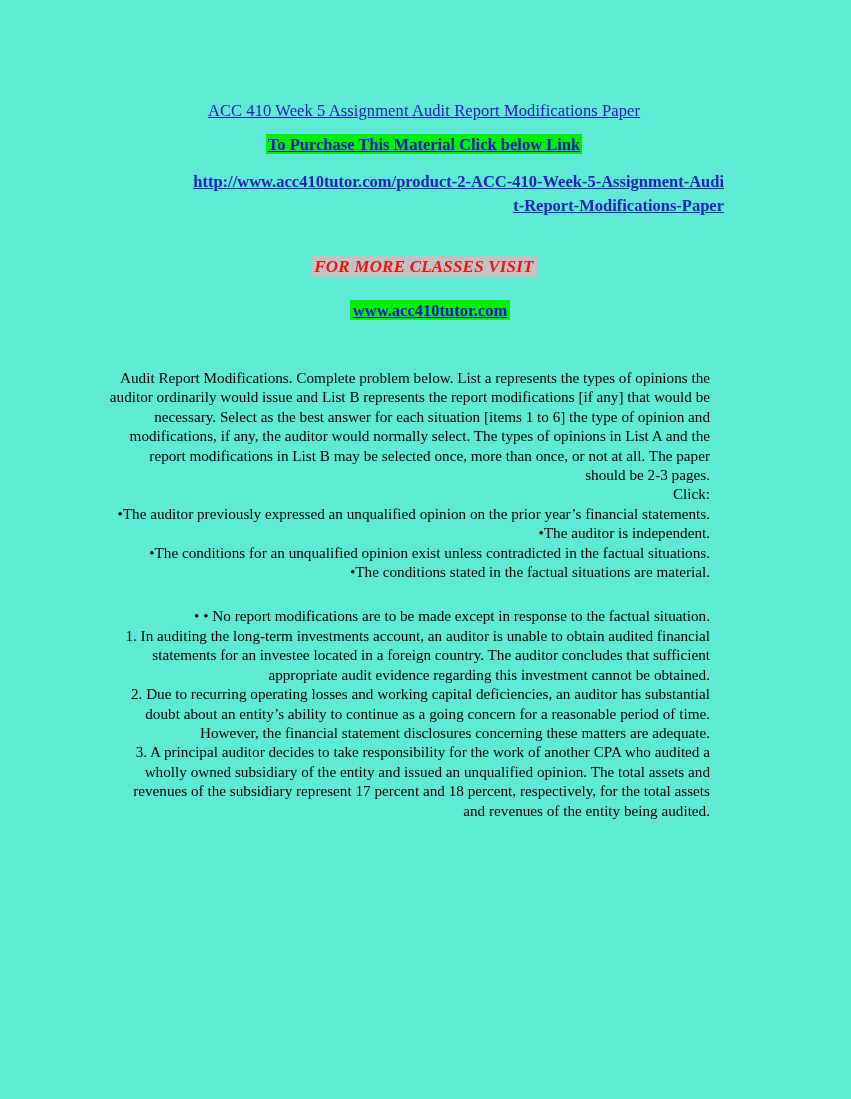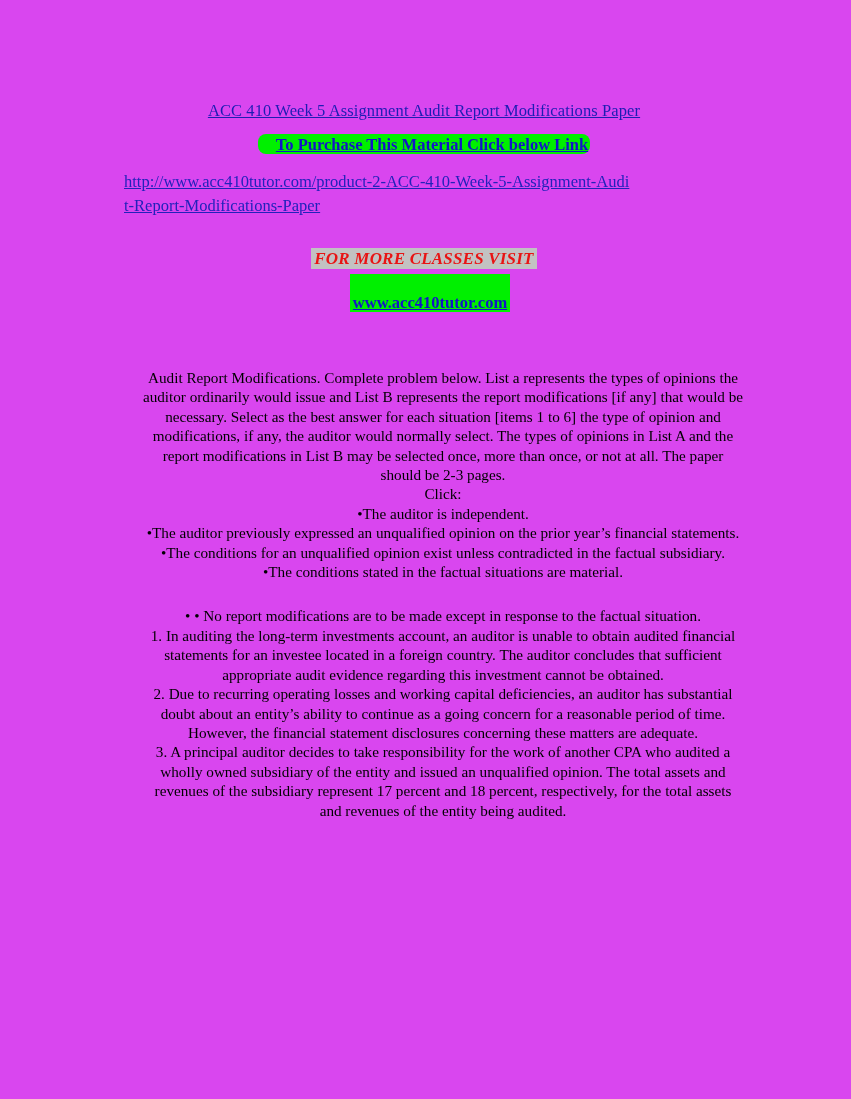--- a/index.html
+++ b/index.html
@@ -12,21 +12,21 @@
     height: 1099px;
     font-family: "Liberation Serif", "DejaVu Serif", serif;
     color: #000000;
     overflow: hidden;
   }
 
   .page {
     position: relative;
     width: 851px;
     height: 1099px;
-    background: #d946ef;
+    background: #5eead4;
   }
 
   
   .header-block {
     position: absolute;
     left: 124px;
     top: 100px;
     width: 600px;
   }
 
@@ -44,38 +44,38 @@
     text-align: center;
     margin-top: 12px;
     line-height: 22px;
   }
   .purchase-line .hl {
     background: #00f000;
     color: #1414c8;
     font-weight: bold;
     font-size: 16.5px;
     text-decoration: underline;
-    padding: 1px 2px 0 18px;
-    border-radius: 8px;
+    padding: 1px 2px 0 2px;
   }
 
   .product-url {
-    text-align: left;
+    text-align: right;
     margin-top: 14px;
     font-size: 16.5px;
     line-height: 24px;
     color: #2222bb;
+    font-weight: bold;
   }
   .product-url .u {
     text-decoration: underline;
   }
 
   .visit-line {
     text-align: center;
-    margin-top: 30px;
+    margin-top: 38px;
     line-height: 22px;
   }
   .visit-line .hl {
     background: #c2c2c2;
     color: #e81414;
     font-weight: bold;
     font-style: italic;
     font-size: 17px;
     padding: 1px 3px 1px 3px;
     letter-spacing: 0.2px;
@@ -85,33 +85,33 @@
     text-align: center;
     margin-top: 22px;
     line-height: 22px;
   }
   .site-line .hl {
     background: #00f000;
     color: #1414c8;
     font-weight: bold;
     font-size: 16.5px;
     text-decoration: underline;
-    padding: 19px 3px 0 3px;
+    padding: 1px 3px 0 3px;
     margin-left: 12px;
   }
 
   
   .body-block {
     position: absolute;
-    left: 142px;
+    left: 108px;
     top: 368px;
     width: 602px;
     font-size: 15.2px;
     line-height: 19.4px;
-    text-align: center;
+    text-align: right;
   }
 
   .body-block p {
     margin: 0;
     padding: 0;
   }
   .body-block p.spaced-before {
     margin-top: 25px;
   }
 </style>
@@ -144,23 +144,23 @@
   </div>
 
   <div class="body-block">
 
     <p>Audit Report Modifications. Complete problem below. List a represents the types of opinions the auditor ordinarily would issue and List B represents the report modifications [if any] that would be necessary. Select as the best answer for each situation [items 1 to 6] the type of opinion and modifications, if any, the auditor would normally select. The types of opinions in List A and the report modifications in List B may be selected once, more than once, or not at all. The paper should be 2-3 pages.</p>
 
 
 
     <p>Click:</p>
 
+    <p>•The auditor previously expressed an unqualified opinion on the prior year’s financial statements.</p>
     <p>•The auditor is independent.</p>
-    <p>•The auditor previously expressed an unqualified opinion on the prior year’s financial statements.</p>
-    <p>•The conditions for an unqualified opinion exist unless contradicted in the factual subsidiary.</p>
+    <p>•The conditions for an unqualified opinion exist unless contradicted in the factual situations.</p>
     <p>•The conditions stated in the factual situations are material.</p>
 
     <p class="spaced-before">• • No report modifications are to be made except in response to the factual situation.</p>
 
 
     <p>1. In auditing the long-term investments account, an auditor is unable to obtain audited financial statements for an investee located in a foreign country. The auditor concludes that sufficient appropriate audit evidence regarding this investment cannot be obtained.</p>
     <p>2. Due to recurring operating losses and working capital deficiencies, an auditor has substantial doubt about an entity’s ability to continue as a going concern for a reasonable period of time. However, the financial statement disclosures concerning these matters are adequate.</p>
     <p>3. A principal auditor decides to take responsibility for the work of another CPA who audited a wholly owned subsidiary of the entity and issued an unqualified opinion. The total assets and revenues of the subsidiary represent 17 percent and 18 percent, respectively, for the total assets and revenues of the entity being audited.</p>
 
   </div>

